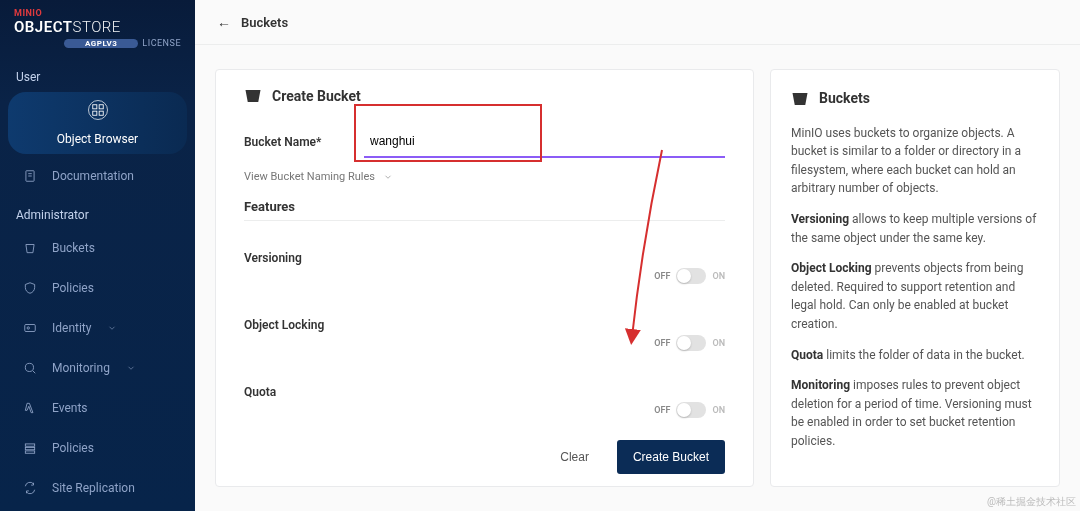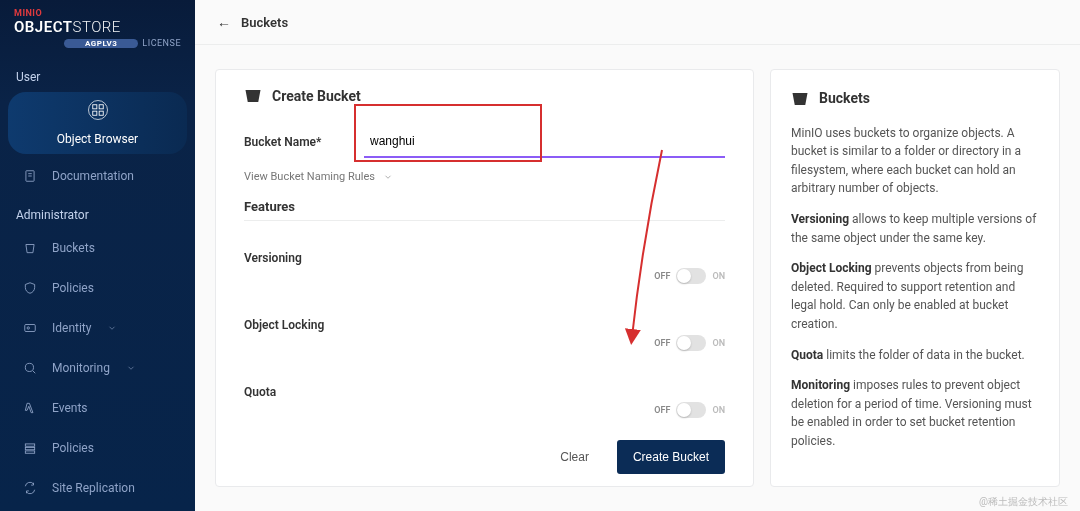--- a/index.html
+++ b/index.html
@@ -253,21 +253,21 @@
   .arrow-svg {
     position: absolute;
     left: 622px;
     top: 145px;
     width: 60px;
     height: 200px;
     pointer-events: none;
   }
   .watermark {
     position: absolute;
-    right: 12px;
+    right: 4px;
     bottom: 2px;
     font-size: 10px;
     color: #bbb;
   }
 </style>
 </head>
 <body>
 
 <div class="app">
 

